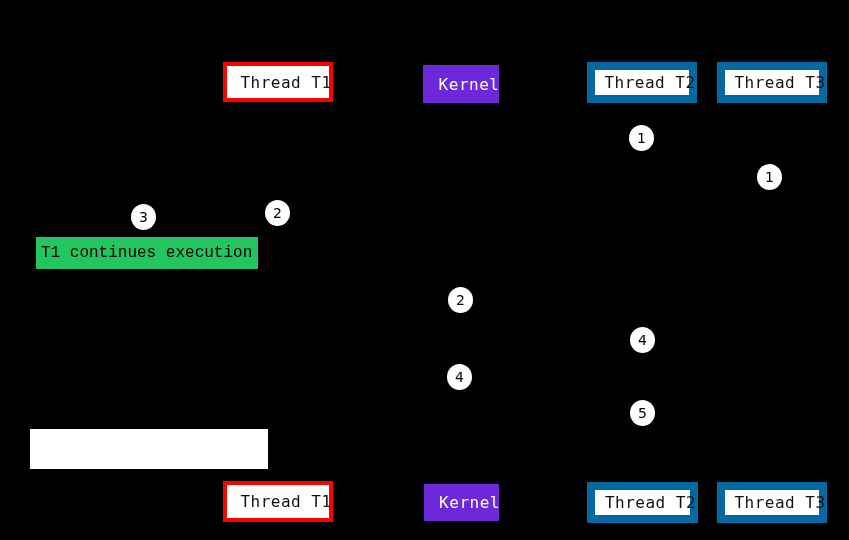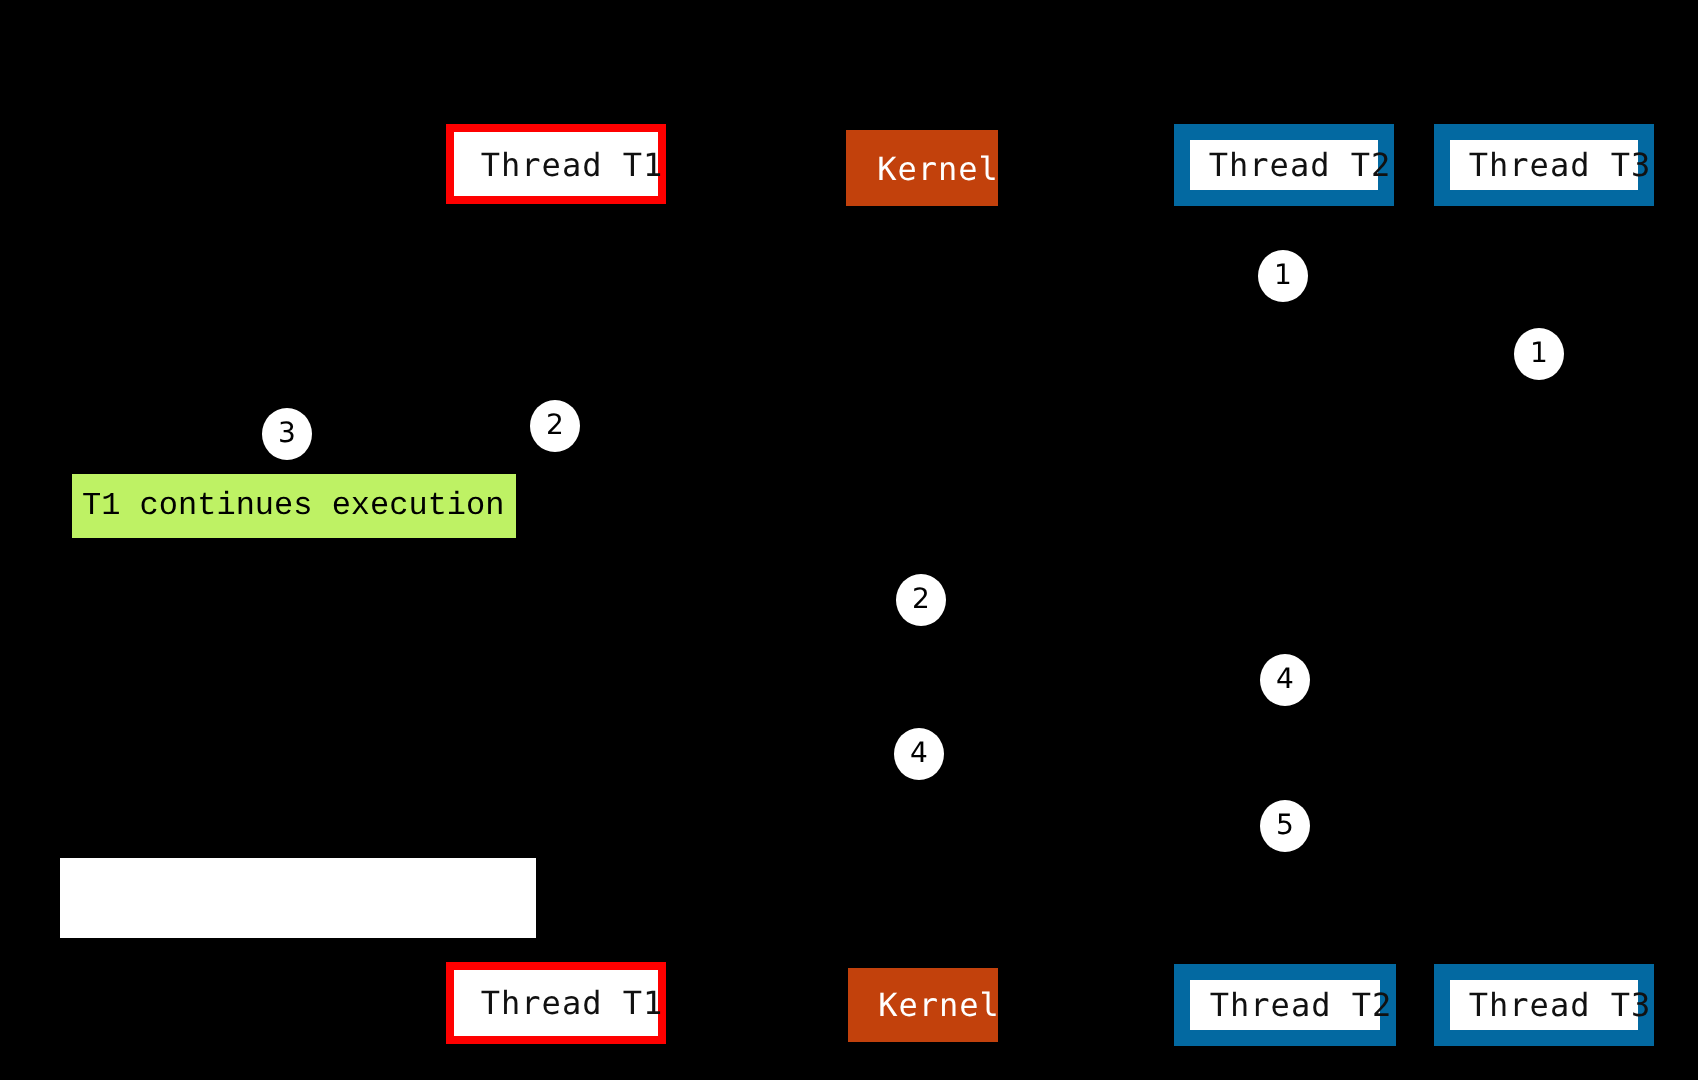--- a/index.html
+++ b/index.html
@@ -23,39 +23,39 @@
     justify-content: center;
     background: #ffffff;
     color: #111111;
     font-size: 16px;
     letter-spacing: 0.5px;
     white-space: nowrap;
     padding-left: 16px;
   }
   .node.red-border   { border: 4px solid #ff0000; }
   .node.blue-border  { border: 8px solid #0369a1; }
-  .node.blue-fill    { background: #c2410c; color: #ffffff; border: none; }
+  .node.blue-fill    { background: #6d28d9; color: #ffffff; border: none; }
   .badge {
     position: absolute;
     width: 25px;
     height: 26px;
     border-radius: 50%;
     background: #ffffff;
     color: #000000;
     display: flex;
     align-items: center;
     justify-content: center;
     font-family: "DejaVu Sans", sans-serif;
     font-size: 14px;
     line-height: 1;
   }
   .note {
     position: absolute;
     box-sizing: border-box;
-    background: #bef264;
+    background: #22c55e;
     color: #000000;
     font-family: "Liberation Mono", "DejaVu Sans Mono", monospace;
     font-size: 16px;
     display: flex;
     align-items: center;
     padding: 16px 5px;
     white-space: nowrap;
   }
   .blank-box {
     position: absolute;

